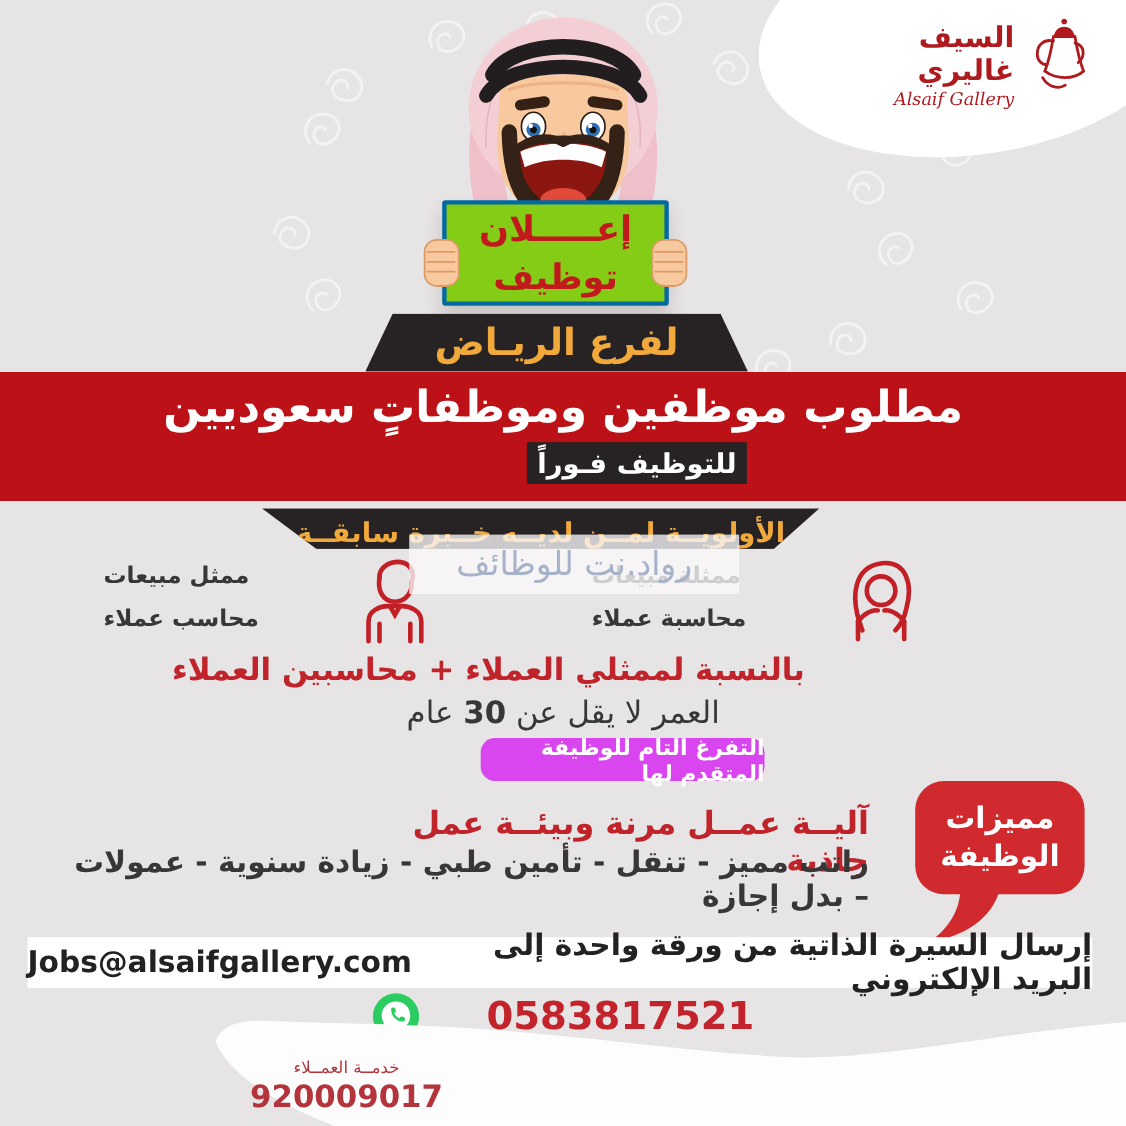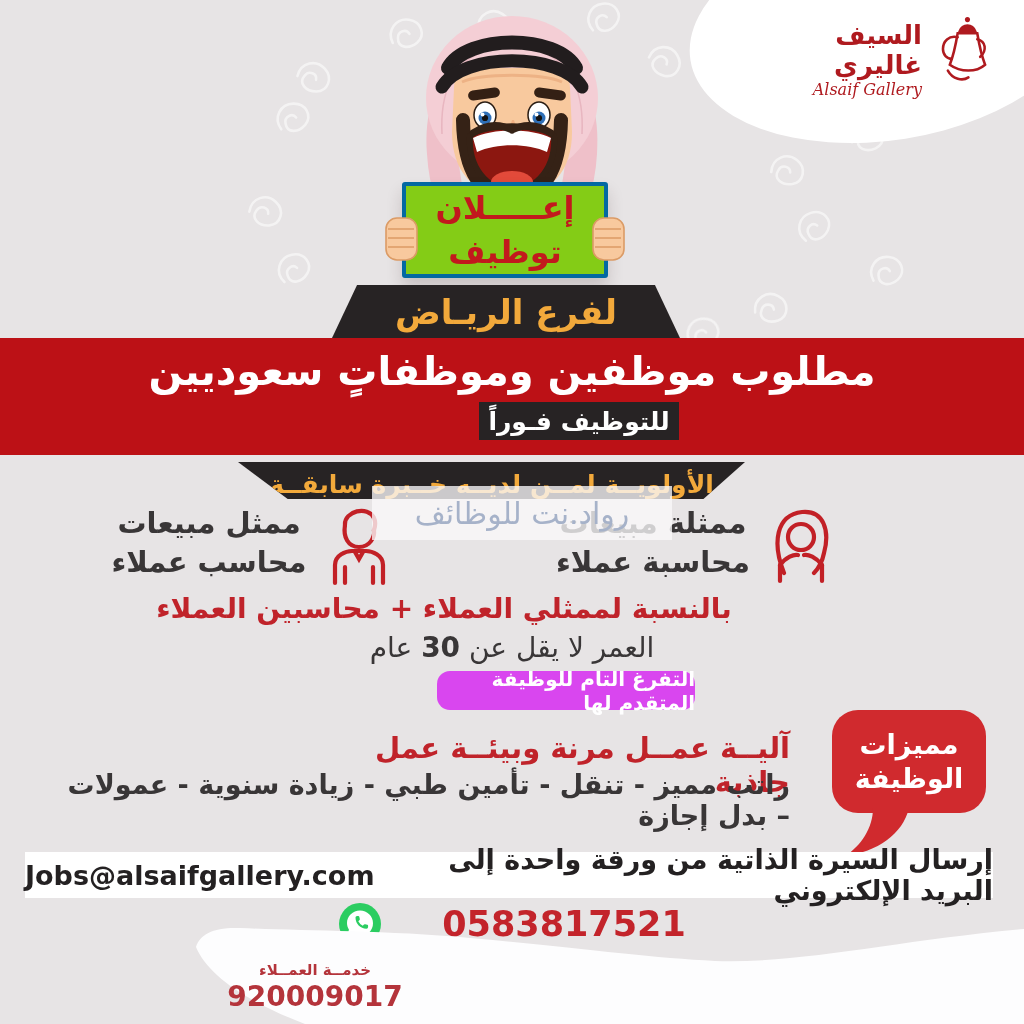--- a/index.html
+++ b/index.html
@@ -36,21 +36,21 @@
             color:#FFFFFF;font-size:40px;font-weight:bold;}
   .urgentbox{position:absolute;left:455px;top:64px;width:200px;height:38px;background:#272324;
              display:flex;align-items:center;justify-content:center;margin-left:24px;}
   .urgentbox span{color:#FFFFFF;font-size:25px;font-weight:bold;}
   .trap2{left:238px;top:462px;width:507px;height:37px;background:#272324;
          clip-path:polygon(0 0,100% 0,91.8% 100%,9.8% 100%);
          display:flex;align-items:flex-end;justify-content:center;}
   .trap2 span{color:#F2A93B;font-size:25px;font-weight:bold;}
 
   
-  .poslabels{width:230px;text-align:center;color:#393637;font-size:29px;font-weight:bold;line-height:39px;}
+  .poslabels{width:230px;text-align:left;color:#393637;font-size:21px;font-weight:bold;line-height:39px;}
   .pos-f{left:538px;top:504px;}
   .pos-m{left:94px;top:504px;}
 
   .watermark{left:372px;top:486px;width:300px;height:54px;background:rgba(250,249,250,.78);
              display:flex;align-items:center;justify-content:center;}
   .watermark span{color:#A6B2C9;font-size:30px;}
 
   .applies{left:0;top:592px;width:888px;text-align:center;color:#C0232A;font-size:28px;font-weight:bold;}
   .ageline{left:0;top:631px;width:1024px;text-align:center;color:#393637;font-size:28px;}
   .ageline b{font-weight:bold;}
@@ -67,21 +67,21 @@
 
   
   .emailband{left:25px;top:852px;width:968px;height:46px;background:#FFFFFF;
              display:flex;align-items:center;justify-content:center;gap:10px;}
   .emailband .ar-part{color:#242122;font-size:27px;font-weight:bold;}
   .emailband .email{color:#242122;font-size:27px;font-weight:bold;direction:ltr;unicode-bidi:embed;}
   .warow{left:0;top:902px;width:1024px;display:flex;align-items:center;justify-content:center;gap:12px;}
   .wa-label{color:#393637;font-size:29px;font-weight:bold;}
   .wa-num{color:#C3242B;font-size:35px;font-weight:bold;direction:ltr;unicode-bidi:embed;margin-left:48px;}
   .service{left:215px;top:961px;width:200px;text-align:center;}
-  .service .s1{color:#B4343B;font-size:15px;font-weight:bold;line-height:18px;}
+  .service .s1{color:#B4343B;font-size:15px;font-weight:normal;line-height:18px;}
   .service .s2{color:#B4343B;font-size:28px;font-weight:bold;line-height:36px;direction:ltr;}
 </style>
 </head>
 <body>
 
 <div class="poster">
 
   <svg class="abs" style="left:150px;top:0;" width="760" height="360" viewBox="0 0 760 360">
     <defs>
       <path id="swirl" d="M4,22 C0,8 12,-2 24,2 C36,6 38,20 28,26 C19,31 8,28 10,18 C11,11 20,10 22,16" fill="none" stroke="#FFFFFF" stroke-width="2.6" stroke-linecap="round"></path>

